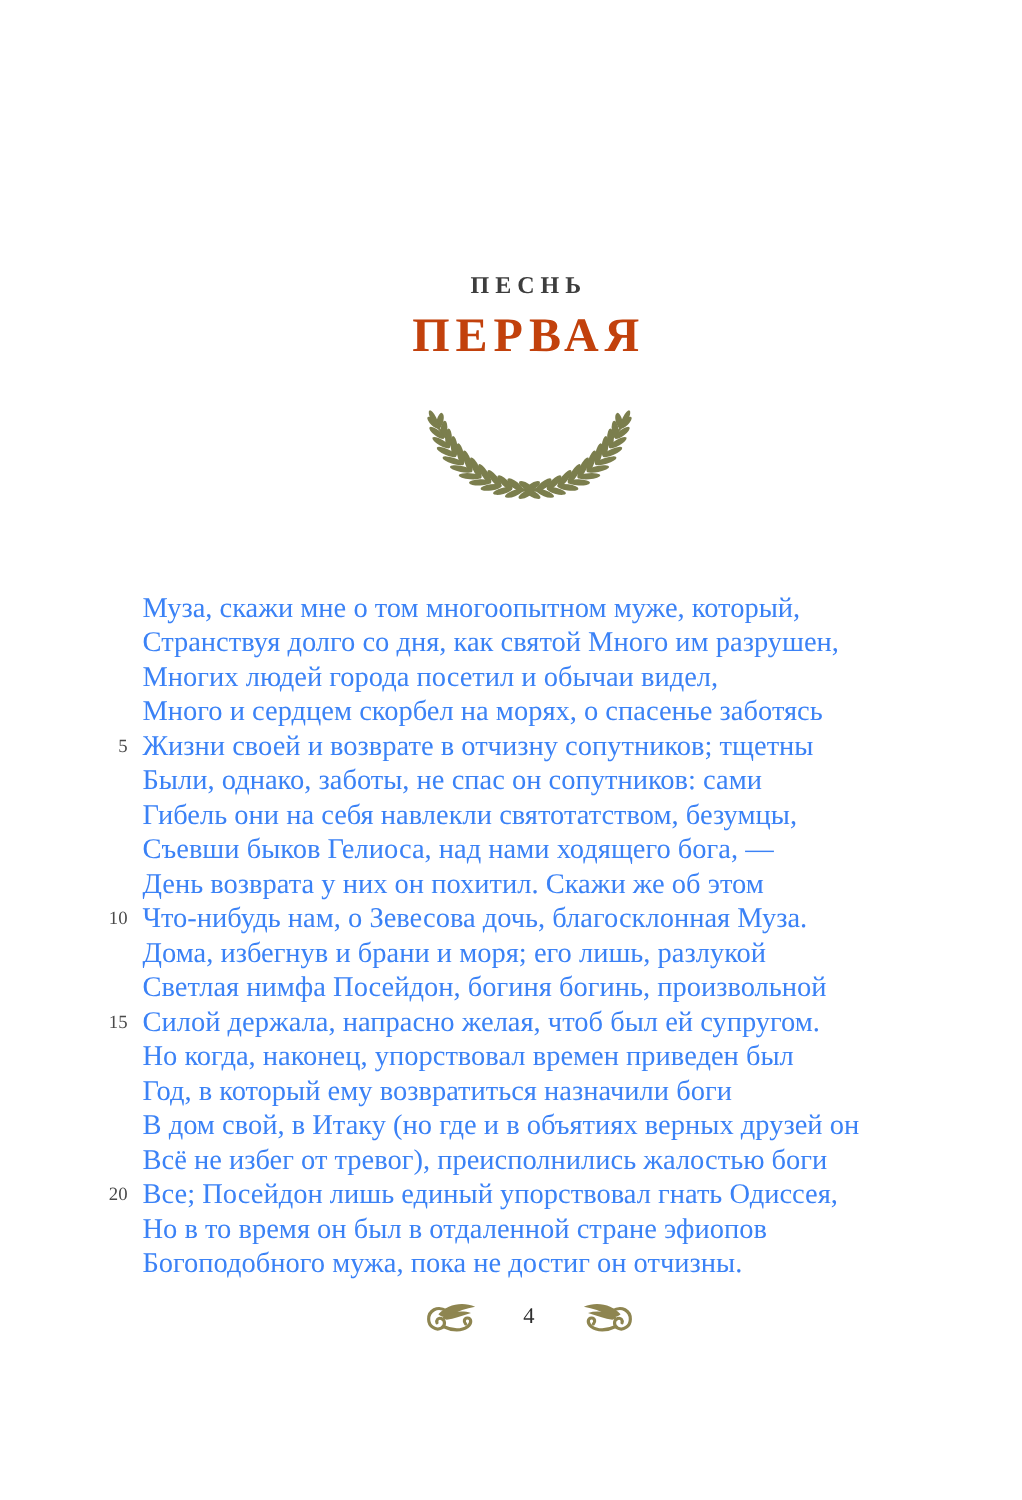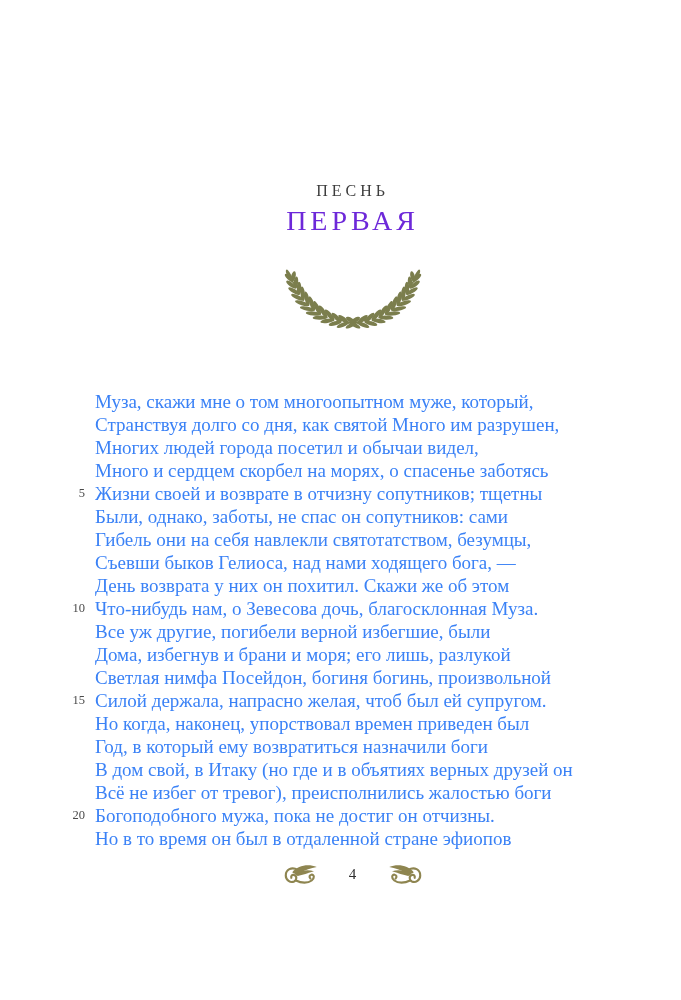--- a/index.html
+++ b/index.html
@@ -9,32 +9,32 @@
     font-family:"Liberation Serif","DejaVu Serif",serif;
     color:#2e2e2e;
     overflow:hidden;
   }
   .page{
     box-sizing:border-box;
     width:681px;height:1000px;
     padding:0 71px 0 95px;
     position:relative;
   }
-  .center-col{text-align:center;}
+  .center-col{text-align:center;font-weight:bold;}
   .canto-label{
     margin-top:183px;
     font-size:16px;line-height:1;
     letter-spacing:4px;
     color:#3d3d3d;
   }
   .canto-number{
     margin-top:8px;
-    font-size:28px;line-height:1;
+    font-size:32px;line-height:1;
     letter-spacing:4px;
-    color:#6d28d9;
+    color:#c2410c;
   }
   .wreath-wrap{margin-top:21px;height:80px;}
   .poem{
     margin-top:54px;
     font-size:19px;
     line-height:23px;
   }
   .pline{position:relative;white-space:nowrap;}
   .lnum{
     position:absolute;
@@ -111,31 +111,30 @@
       <div class="pline"><span class="lnum"></span><span class="ltext">Муза, скажи мне о том многоопытном муже, который,</span></div>
       <div class="pline"><span class="lnum"></span><span class="ltext">Странствуя долго со дня, как святой Много им разрушен,</span></div>
       <div class="pline"><span class="lnum"></span><span class="ltext">Многих людей города посетил и обычаи видел,</span></div>
       <div class="pline"><span class="lnum"></span><span class="ltext">Много и сердцем скорбел на морях, о спасенье заботясь</span></div>
       <div class="pline"><span class="lnum">5</span><span class="ltext">Жизни своей и возврате в отчизну сопутников; тщетны</span></div>
       <div class="pline"><span class="lnum"></span><span class="ltext">Были, однако, заботы, не спас он сопутников: сами</span></div>
       <div class="pline"><span class="lnum"></span><span class="ltext">Гибель они на себя навлекли святотатством, безумцы,</span></div>
       <div class="pline"><span class="lnum"></span><span class="ltext">Съевши быков Гелиоса, над нами ходящего бога, —</span></div>
       <div class="pline"><span class="lnum"></span><span class="ltext">День возврата у них он похитил. Скажи же об этом</span></div>
       <div class="pline"><span class="lnum">10</span><span class="ltext">Что-нибудь нам, о Зевесова дочь, благосклонная Муза.</span></div>
-      <div class="pline"><span class="lnum"></span><span class="ltext">Все уж другие, погибели верной избегшие, были</span></div>
       <div class="pline"><span class="lnum"></span><span class="ltext">Дома, избегнув и брани и моря; его лишь, разлукой</span></div>
       <div class="pline"><span class="lnum"></span><span class="ltext">Светлая нимфа Посейдон, богиня богинь, произвольной</span></div>
       <div class="pline"><span class="lnum">15</span><span class="ltext">Силой держала, напрасно желая, чтоб был ей супругом.</span></div>
       <div class="pline"><span class="lnum"></span><span class="ltext">Но когда, наконец, упорствовал времен приведен был</span></div>
       <div class="pline"><span class="lnum"></span><span class="ltext">Год, в который ему возвратиться назначили боги</span></div>
       <div class="pline"><span class="lnum"></span><span class="ltext">В дом свой, в Итаку (но где и в объятиях верных друзей он</span></div>
       <div class="pline"><span class="lnum"></span><span class="ltext">Всё не избег от тревог), преисполнились жалостью боги</span></div>
-      <div class="pline"><span class="lnum">20</span></div>
+      <div class="pline"><span class="lnum">20</span><span class="ltext">Все; Посейдон лишь единый упорствовал гнать Одиссея,</span></div>
+      <div class="pline"><span class="lnum"></span><span class="ltext">Но в то время он был в отдаленной стране эфиопов</span></div>
       <div class="pline"><span class="lnum"></span><span class="ltext">Богоподобного мужа, пока не достиг он отчизны.</span></div>
-      <div class="pline"><span class="lnum"></span><span class="ltext">Но в то время он был в отдаленной стране эфиопов</span></div>
     </main>
 
   <footer class="page-footer">
     <svg class="flourish" width="37" height="21" viewBox="0 0 40 22">
       <g id="flourishL">
         <g fill="none" stroke="#8e8550" stroke-width="2.3" stroke-linecap="round">
           <path d="M16 6 C 9 2, 3 6, 3 12 C 3 17, 8 20.5, 12 18.5 C 15.2 16.8, 15.2 12.5, 12 11.5 C 9.8 10.9, 8.4 12.6, 9 14.6"></path>
           <path d="M14 17.5 C 20 20.5, 27 20.5, 31 17.5 C 34.2 15.1, 34 11, 30.8 11.2 C 28.6 11.4, 28 13.8, 29.6 15.4"></path>
         </g>
         <g fill="#8e8550">

